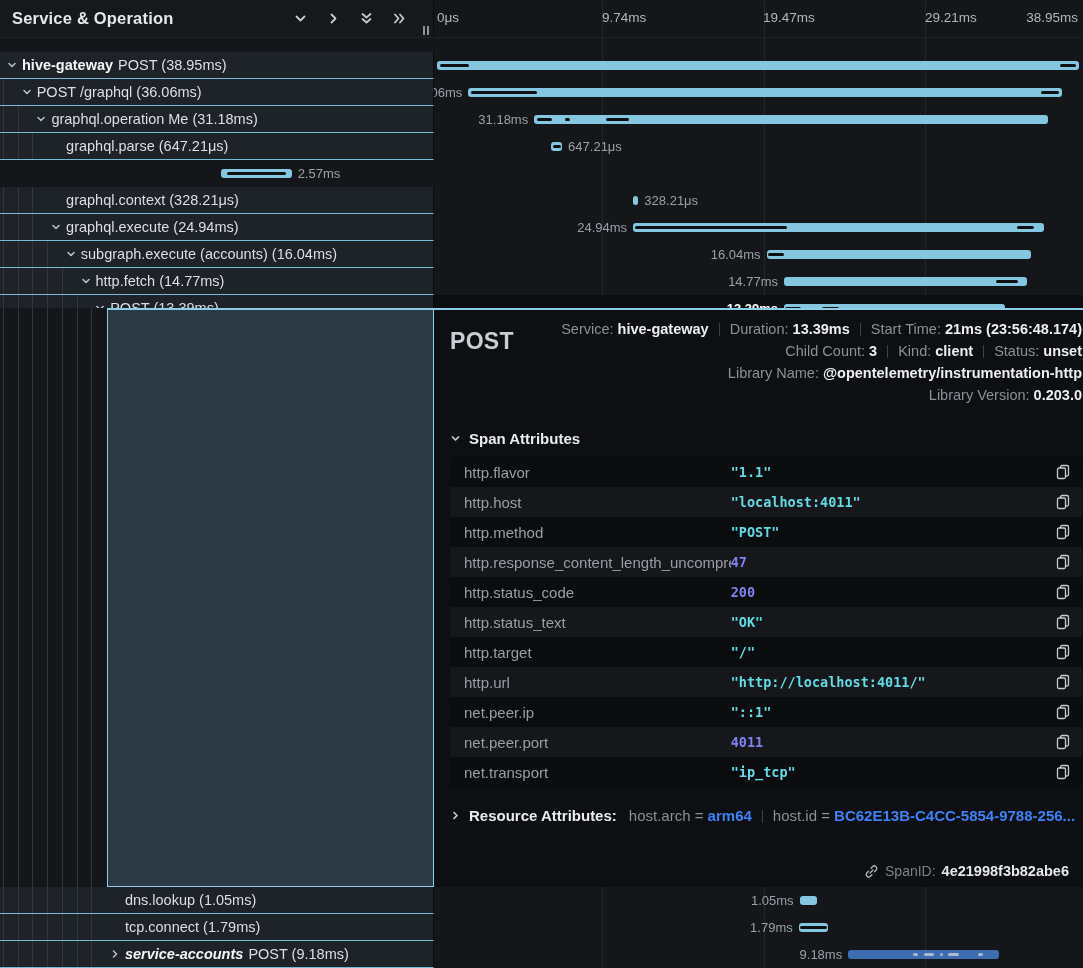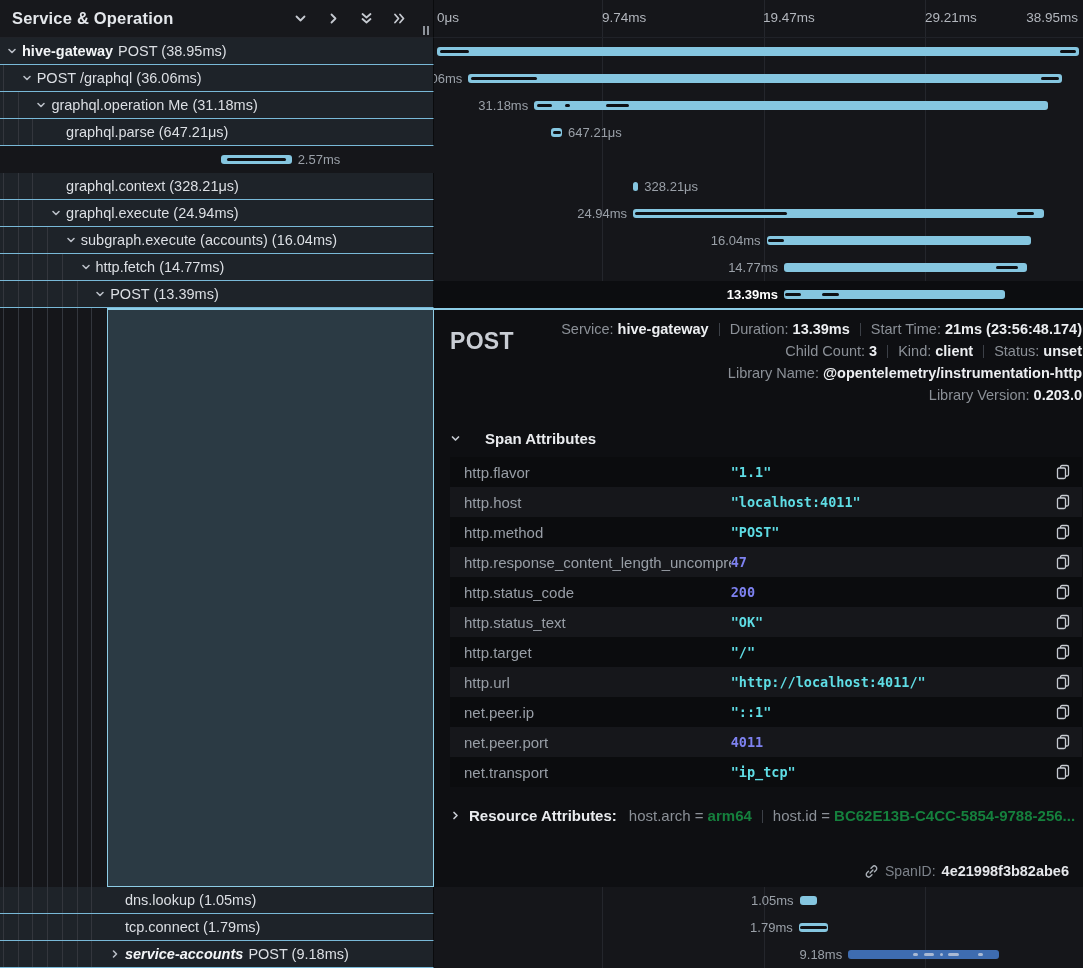--- a/index.html
+++ b/index.html
@@ -12,21 +12,21 @@
          padding:0 10px 0 12px;position:relative;border-right:1px solid #0a0b0d;border-bottom:1px solid #202228;}
   .ltitle{font-size:16.5px;font-weight:700;color:#e4e7eb;letter-spacing:.2px;}
   .hicons{margin-left:auto;display:flex;gap:18px;align-items:center;padding-right:16px;color:#c6cad1;}
   .hicon{cursor:pointer;display:flex;}
   .grip{position:absolute;right:4px;bottom:2px;display:flex;gap:2px;}
   .grip i{display:block;width:2px;height:9px;background:#8d929a;}
   .rhead{flex:1;position:relative;border-bottom:1px solid #202228;background:transparent;}
   .tick{position:absolute;top:10px;font-size:13.5px;color:#b2b6bd;white-space:nowrap;}
   
   .rows{position:absolute;left:0;right:0;z-index:1;}
-  #rows-top{top:38px;}
+  #rows-top{top:52px;}
   #rows-bottom{top:887px;text-align:right;}
   .row{display:flex;height:27px;position:relative;}
   .ncell{width:434px;box-sizing:border-box;background:#1e2329;border-bottom:1px solid #79b9d8;
          border-right:1px solid #0a0b0d;position:relative;display:flex;align-items:center;
          overflow:hidden;cursor:pointer;}
   .guide{position:absolute;top:0;bottom:0;width:1px;background:#33363d;}
   .chev{display:flex;color:#b9bec6;margin-right:5px;flex:0 0 auto;}
   .chev-space{width:15px;flex:0 0 auto;}
   .nname{font-size:14.5px;color:#dcdfe4;white-space:nowrap;}
   .nname .svc{font-weight:700;color:#f3f5f7;margin-right:5px;}
@@ -41,36 +41,36 @@
   .dstrip{position:absolute;top:308px;left:0;height:579px;right:0;display:flex;z-index:1;}
   .dspacer{width:107px;position:relative;background:#15161a;}
   .sbox{width:327px;box-sizing:border-box;background:#2b3a44;border:1px solid #8ecde6;border-top-width:2px;}
   .dpanel{flex:1;box-sizing:border-box;background:#0e0f12;border-top:2px solid #8ecde6;
           padding:8px 1px 0 16px;overflow:hidden;position:relative;}
   .dhead{display:flex;justify-content:space-between;align-items:flex-start;}
   .dtitle{font-size:23px;font-weight:600;color:#c9cdd4;margin-top:10px;letter-spacing:.3px;}
   .dmeta{text-align:right;font-size:14.5px;line-height:22px;color:#8b9097;}
   .dmeta b{color:#eceef1;font-weight:700;}
   .msep{display:inline-block;width:1px;height:13px;background:#3c4047;margin:0 10px;vertical-align:-2px;}
-  .sechead{margin-top:24px;display:flex;align-items:center;gap:24px;font-size:15px;font-weight:700;
+  .sechead{margin-top:24px;display:flex;align-items:center;gap:8px;font-size:15px;font-weight:700;
            color:#e9ebee;cursor:pointer;}
   .sechead .chev{margin:0;color:#c6cad1;}
   .attr-table{margin-top:10px;}
   .arow{display:flex;align-items:center;height:30px;box-sizing:border-box;padding:0 12px 0 14px;}
   .arow:nth-child(odd){background:#0b0c0e;}
   .arow:nth-child(even){background:#16171b;}
   .akey{width:44%;font-size:15px;color:#989ea6;white-space:nowrap;overflow:hidden;}
   .aval{flex:1;font-family:"DejaVu Sans Mono",monospace;font-size:13.5px;font-weight:700;white-space:nowrap;}
   .aval.string{color:#5fdde5;}
   .aval.number{color:#7e82f0;}
   .acopy{flex:0 0 auto;cursor:pointer;display:flex;color:#c7cbd2;}
   .resline{margin-top:20px;display:flex;align-items:center;font-size:15px;color:#8b9097;cursor:pointer;}
   .resline .chev{color:#c6cad1;margin-right:8px;}
   .restitle{font-weight:700;color:#e9ebee;margin-right:12px;}
-  .resitem b{color:#15803d;font-weight:700;}
+  .resitem b{color:#3b82f6;font-weight:700;}
   .spanid{position:absolute;right:14px;bottom:8px;display:flex;align-items:center;gap:6px;
           font-size:14px;color:#7c828a;}
   .spanid b{color:#e6e8ec;font-weight:700;font-size:14.5px;}
   .linkico{color:#aab0b8;display:flex;cursor:pointer;}
 </style>
 </head>
 <body>
 
 <div class="app">
 

